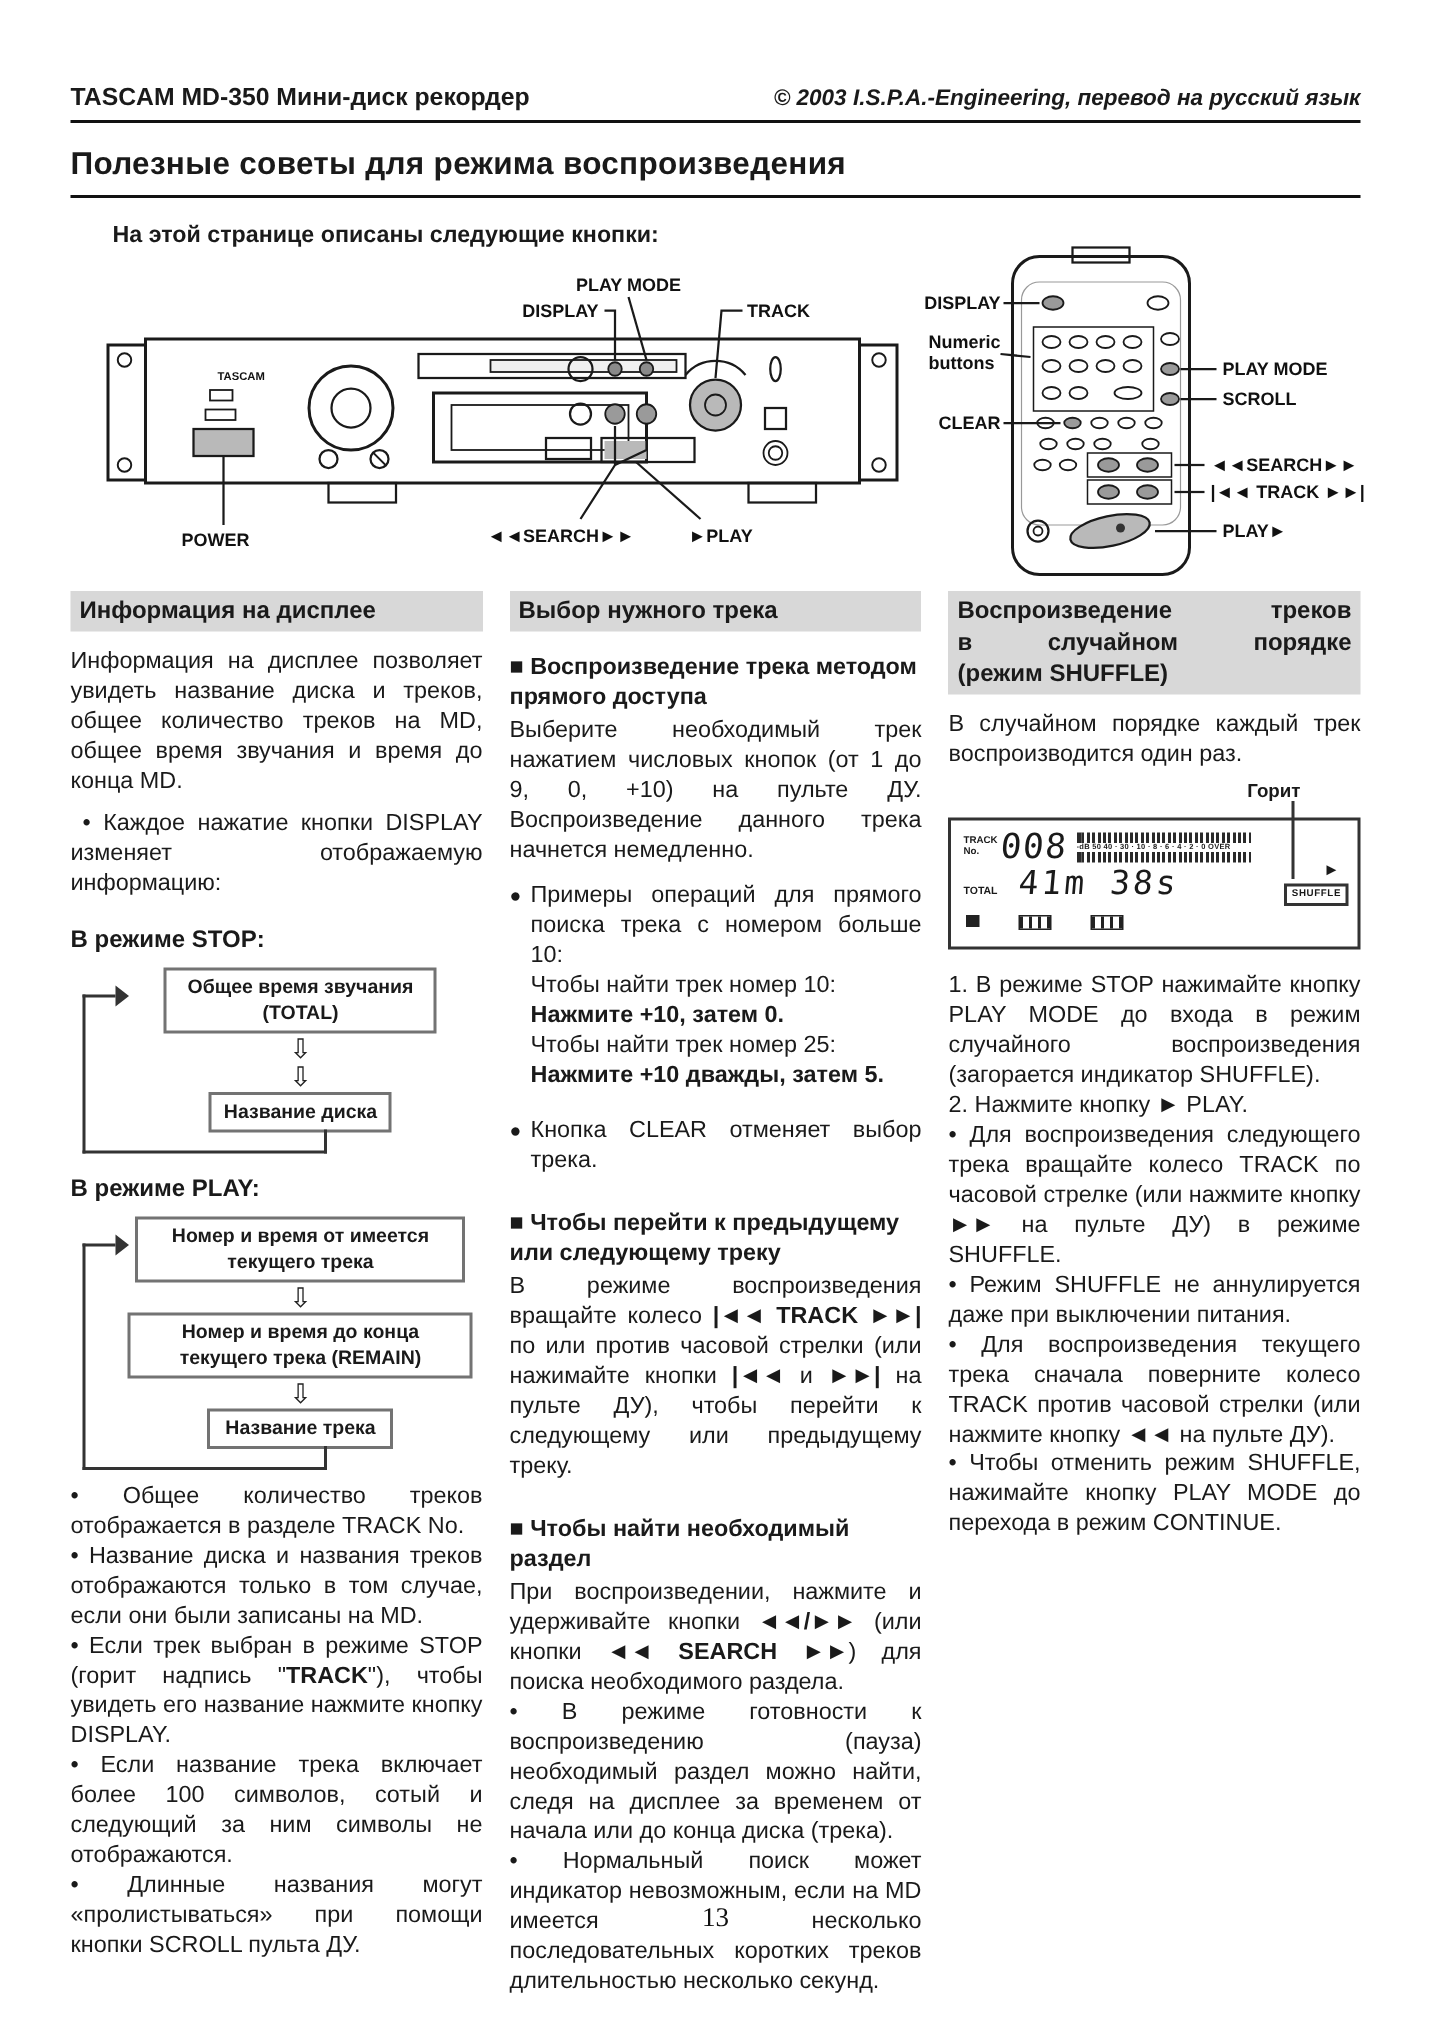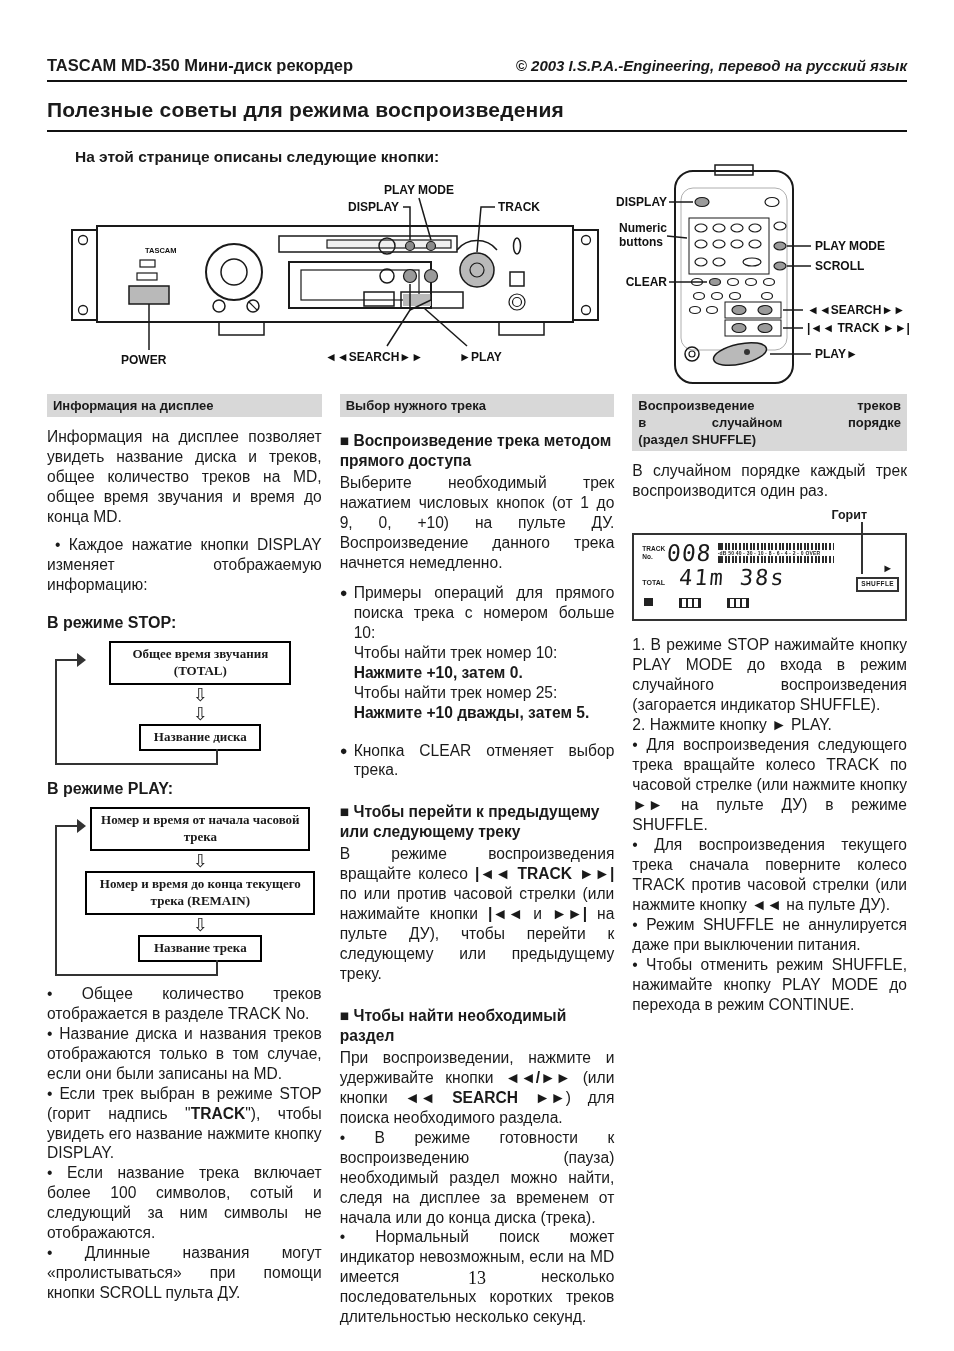--- a/index.html
+++ b/index.html
@@ -16,39 +16,39 @@
   
   .figure{position:relative;height:220px;}
   .front-svg{position:absolute;left:22px;top:14px;}
   .remote-svg{position:absolute;left:528px;top:-4px;}
   svg text{font-family:"Liberation Sans",sans-serif;}
   .svg-label{font-size:12px;font-weight:bold;fill:#111;}
   .svg-tiny{font-size:7.5px;font-weight:bold;fill:#111;}
   
   .cols{display:flex;gap:18px;margin-top:8px;}
   .col{flex:1 1 0;min-width:0;font-size:15.6px;line-height:1.28;}
-  .col-head{background:#d8d8d8;font-weight:bold;font-size:13px;line-height:1.32;padding:3px 6px;margin-bottom:10px;}
+  .col-head{background:#d8d8d8;font-weight:bold;font-size:16px;line-height:1.32;padding:3px 6px;margin-bottom:10px;}
   .jl{text-align:justify;text-align-last:justify;}
   .just{text-align:justify;margin:0;}
   p{margin:0;}
   .para-gap{margin-bottom:8px;}
   .first-bullet{text-indent:8px;margin-bottom:18px;}
   .mode-label{font-weight:bold;font-size:16px;margin:12px 0 6px 0;}
   .subhead{font-weight:bold;text-align:left;margin:14px 0 2px 0;}
   .bold{font-weight:bold;}
   
   .chart{position:relative;padding:2px 4px 16px 36px;margin:2px 0 6px 0;}
   .rail{position:absolute;left:8px;top:20px;bottom:2px;width:2px;background:#333;}
   .rail-top{position:absolute;left:8px;top:20px;width:22px;height:2px;background:#333;}
   .rail-arrow{position:absolute;left:30px;top:14px;width:0;height:0;
               border-left:9px solid #333;border-top:7px solid transparent;border-bottom:7px solid transparent;}
   .rail-bottom{position:absolute;left:8px;bottom:2px;height:2px;width:calc(50% + 26px);background:#333;}
   .rail-stub{position:absolute;left:calc(50% + 32px);bottom:2px;width:2px;height:16px;background:#333;}
-  .cbox{border:2px solid #000000;margin:0 auto;text-align:center;font-weight:bold;
-        font-size:13px;line-height:1.3;padding:3px 5px;background:#fff;font-family:Liberation Serif, serif;}
+  .cbox{border:2px solid #737373;margin:0 auto;text-align:center;font-weight:bold;
+        font-size:13px;line-height:1.3;padding:3px 5px;background:#fff;}
   .w-a{width:168px;} .w-b{width:158px;} .w-c{width:108px;}
   .w-d{width:206px;} .w-e{width:216px;} .w-f{width:110px;}
   .carrow{text-align:center;font-size:18px;line-height:1;margin:1px 0;color:#222;}
   
   .hang{display:flex;margin-top:10px;}
   .hbullet{flex:0 0 14px;font-size:13px;line-height:1.55;}
   .hbody{flex:1 1 auto;min-width:0;}
   
   .lcd-wrap{position:relative;padding-top:26px;margin:6px 0 14px 0;}
   .lit-label{position:absolute;top:0;right:40px;font-weight:bold;font-size:12.5px;}
@@ -243,21 +243,21 @@
           <div class="cbox w-c">Название диска</div>
         </div>
 
         <p class="mode-label">В режиме PLAY:</p>
         <div class="chart">
           <div class="rail"></div>
           <div class="rail-top"></div>
           <div class="rail-arrow"></div>
           <div class="rail-bottom"></div>
           <div class="rail-stub"></div>
-          <div class="cbox w-d">Номер и время от начала часовой трека</div>
+          <div class="cbox w-d">Номер и время от имеется текущего трека</div>
           <div class="carrow">⇩</div>
           <div class="cbox w-e">Номер и время до конца текущего трека (REMAIN)</div>
           <div class="carrow">⇩</div>
           <div class="cbox w-f">Название трека</div>
         </div>
 
         <p class="just">• Общее количество треков отображается в разделе TRACK No.</p>
         <p class="just">• Название диска и названия треков отображаются только в том случае, если они были записаны на MD.</p>
         <p class="just"><span>• Если трек выбран в режиме STOP (горит надпись "</span><b>TRACK</b><span>"), чтобы увидеть его название нажмите кнопку DISPLAY.</span></p>
         <p class="just">• Если название трека включает более 100 символов, сотый и следующий за ним символы не отображаются.</p>
@@ -293,21 +293,21 @@
         <p class="subhead" style="margin-top:22px;">■ Чтобы найти необходимый раздел</p>
         <p class="just"><span>При воспроизведении, нажмите и удерживайте кнопки </span><b>◄◄/►►</b><span> (или кнопки </span><b>◄◄ SEARCH ►►</b><span>) для поиска необходимого раздела.</span></p>
         <p class="just">• В режиме готовности к воспроизведению (пауза) необходимый раздел можно найти, следя на дисплее за временем от начала или до конца диска (трека).</p>
         <p class="just">• Нормальный поиск может индикатор невозможным, если на MD имеется несколько последовательных коротких треков длительностью несколько секунд.</p>
       </div>
 
       <div class="col">
         <div class="col-head">
           <div class="jl">Воспроизведение треков</div>
           <div class="jl">в случайном порядке</div>
-          <div>(раздел SHUFFLE)</div>
+          <div>(режим SHUFFLE)</div>
         </div>
         <p class="just">В случайном порядке каждый трек воспроизводится один раз.</p>
 
         <div class="lcd-wrap">
           <div class="lit-label">Горит</div>
           <div class="lit-line"></div>
           <div class="lcd">
             <div class="lcd-row1">
               <div class="lcd-tn">
                 <span>TRACK</span>
@@ -330,22 +330,22 @@
               <i class="m1"></i>
                 <i class="m2"></i>
                 <i class="m3"></i>
             </div>
           </div>
         </div>
 
         <p class="just">1. В режиме STOP нажимайте кнопку PLAY MODE до входа в режим случайного воспроизведения (загорается индикатор SHUFFLE).</p>
         <p class="just">2. Нажмите кнопку ► PLAY.</p>
         <p class="just">• Для воспроизведения следующего трека вращайте колесо TRACK по часовой стрелке (или нажмите кнопку ►► на пульте ДУ) в режиме SHUFFLE.</p>
+        <p class="just">• Режим SHUFFLE не аннулируется даже при выключении питания.</p>
         <p class="just">• Для воспроизведения текущего трека сначала поверните колесо TRACK против часовой стрелки (или нажмите кнопку ◄◄ на пульте ДУ).</p>
-        <p class="just">• Режим SHUFFLE не аннулируется даже при выключении питания.</p>
         <p class="just">• Чтобы отменить режим SHUFFLE, нажимайте кнопку PLAY MODE до перехода в режим CONTINUE.</p>
       </div>
 
     </div>
   </div>
 
   <div class="page-num">13</div>
 </div>
 
 </body></html>

